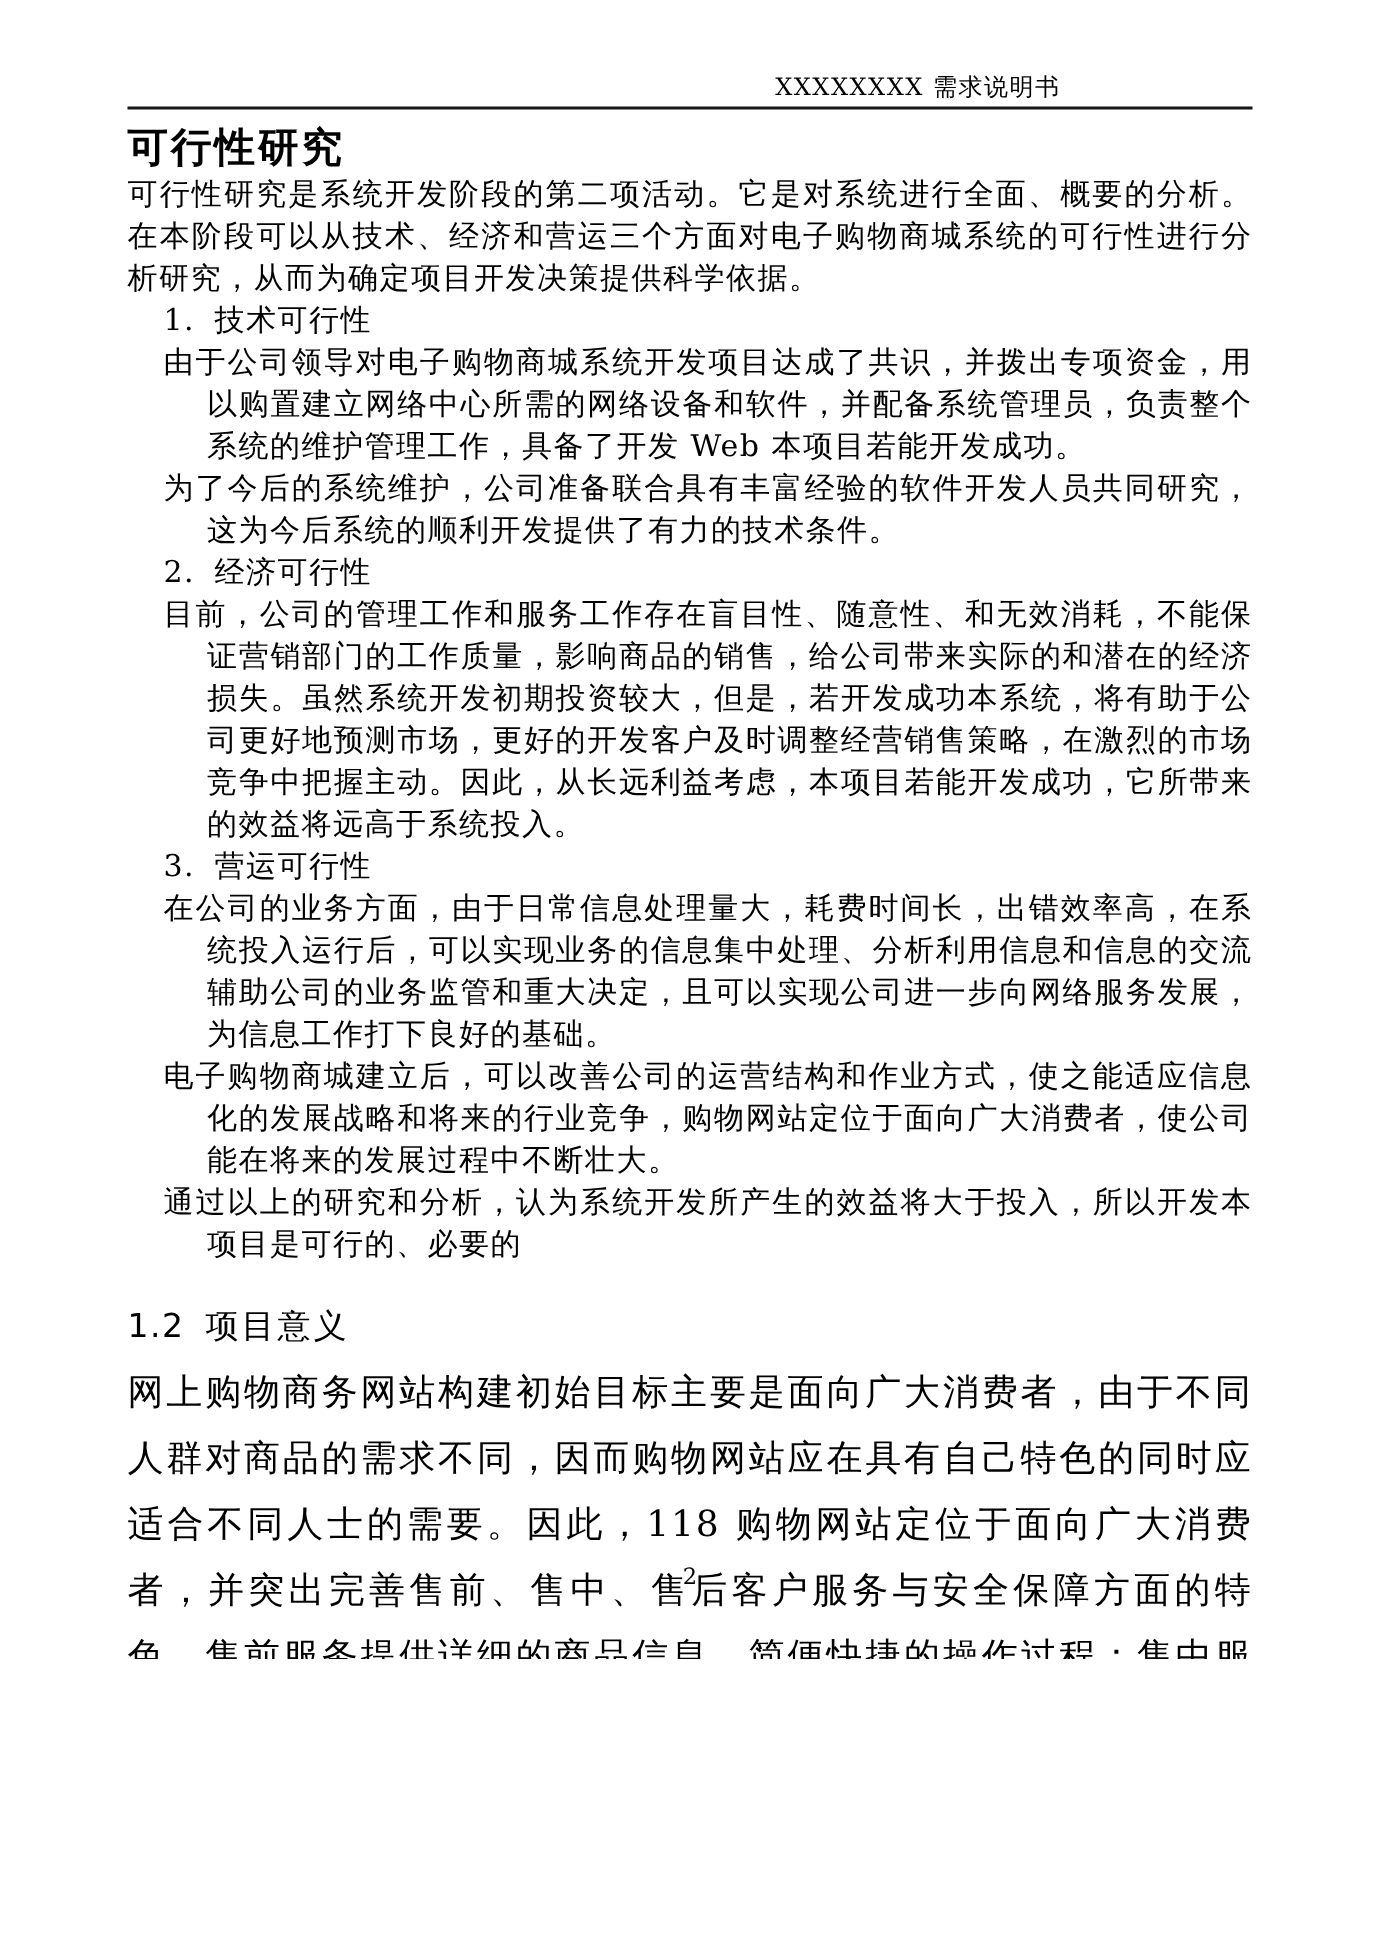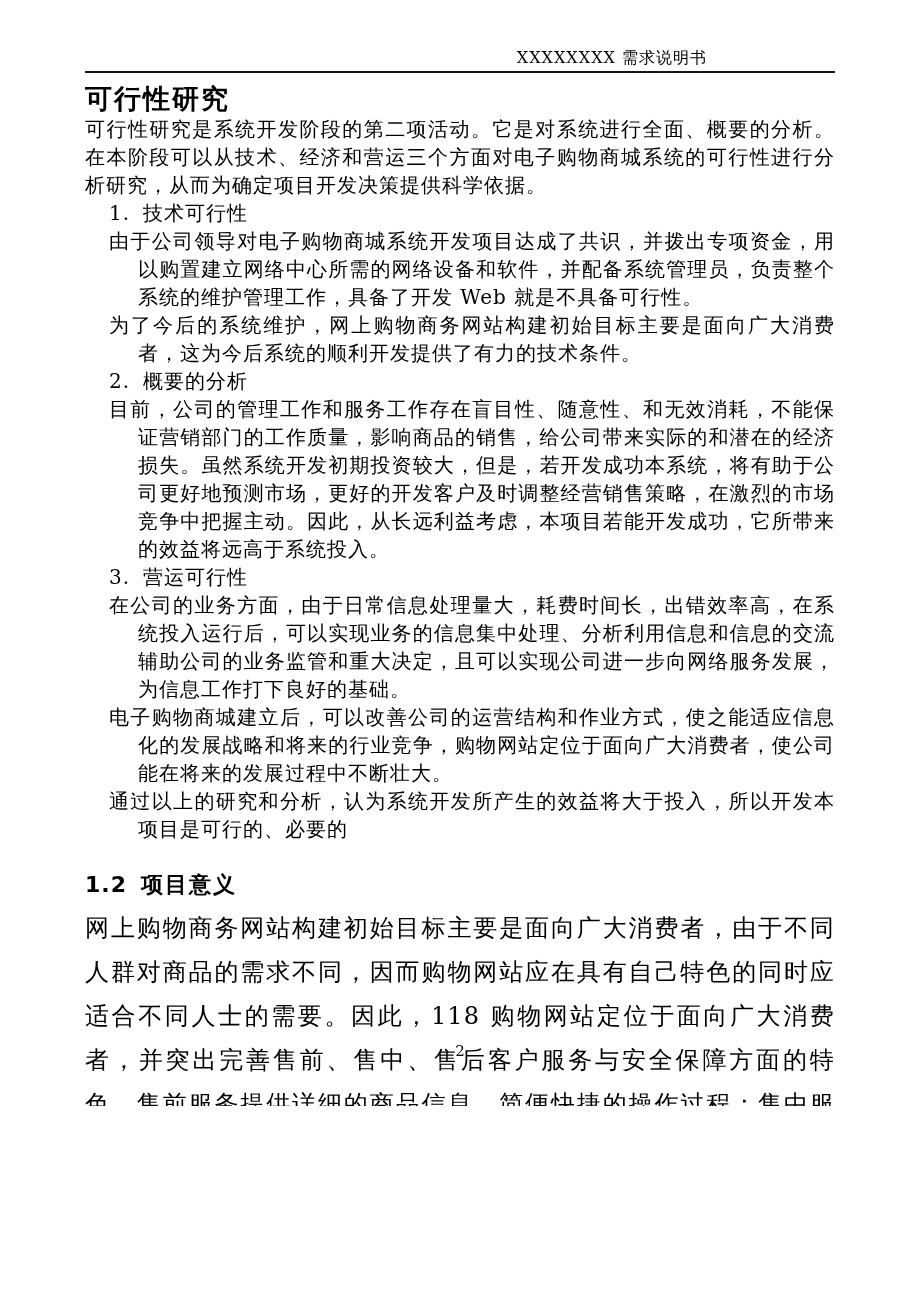--- a/index.html
+++ b/index.html
@@ -55,21 +55,21 @@
     text-indent: -29px;
   }
   .list-line {
     padding-left: 24px;
     text-align: left;
   }
   .list-num { display: inline-block; min-width: 22px; margin-right: 12px; }
   
   .h2 {
     font-family: "DejaVu Sans", "Liberation Sans", sans-serif;
-    font-weight: bold;
+    font-weight: normal;
     font-size: 22px;
     margin: 27px 0 0 0;
     line-height: 30px;
     letter-spacing: 1px;
   }
   .h2 .h2-label { margin-left: 14px; letter-spacing: 2px; }
   .sec2 p {
     margin: 6px 0 0 0;
     font-size: 24px;
     line-height: 44px;
@@ -98,25 +98,25 @@
   </div>
 
   <div class="sec1">
     <div class="h1">可行性研究</div>
 
     <p class="p-flush">可行性研究是系统开发阶段的第二项活动。它是对系统进行全面、概要的分析。在本阶段可以从技术、经济和营运三个方面对电子购物商城系统的可行性进行分析研究，从而为确定项目开发决策提供科学依据。</p>
 
     <div class="list-line">
       <span class="list-num">1.</span><span>技术可行性</span>
     </div>
-    <p class="p-hang">由于公司领导对电子购物商城系统开发项目达成了共识，并拨出专项资金，用以购置建立网络中心所需的网络设备和软件，并配备系统管理员，负责整个系统的维护管理工作，具备了开发 Web 就是不具备可行性。</p>
-    <p class="p-hang">为了今后的系统维护，网上购物商务网站构建初始目标主要是面向广大消费者，这为今后系统的顺利开发提供了有力的技术条件。</p>
+    <p class="p-hang">由于公司领导对电子购物商城系统开发项目达成了共识，并拨出专项资金，用以购置建立网络中心所需的网络设备和软件，并配备系统管理员，负责整个系统的维护管理工作，具备了开发 Web 本项目若能开发成功。</p>
+    <p class="p-hang">为了今后的系统维护，公司准备联合具有丰富经验的软件开发人员共同研究，这为今后系统的顺利开发提供了有力的技术条件。</p>
 
     <div class="list-line">
-      <span class="list-num">2.</span><span>概要的分析</span>
+      <span class="list-num">2.</span><span>经济可行性</span>
     </div>
     <p class="p-hang">目前，公司的管理工作和服务工作存在盲目性、随意性、和无效消耗，不能保证营销部门的工作质量，影响商品的销售，给公司带来实际的和潜在的经济损失。虽然系统开发初期投资较大，但是，若开发成功本系统，将有助于公司更好地预测市场，更好的开发客户及时调整经营销售策略，在激烈的市场竞争中把握主动。因此，从长远利益考虑，本项目若能开发成功，它所带来的效益将远高于系统投入。</p>
 
     <div class="list-line">
       <span class="list-num">3.</span><span>营运可行性</span>
     </div>
     <p class="p-hang">在公司的业务方面，由于日常信息处理量大，耗费时间长，出错效率高，在系统投入运行后，可以实现业务的信息集中处理、分析利用信息和信息的交流辅助公司的业务监管和重大决定，且可以实现公司进一步向网络服务发展，为信息工作打下良好的基础。</p>
     <p class="p-hang">电子购物商城建立后，可以改善公司的运营结构和作业方式，使之能适应信息化的发展战略和将来的行业竞争，购物网站定位于面向广大消费者，使公司能在将来的发展过程中不断壮大。</p>
     <p class="p-hang">通过以上的研究和分析，认为系统开发所产生的效益将大于投入，所以开发本项目是可行的、必要的</p>
   </div>

